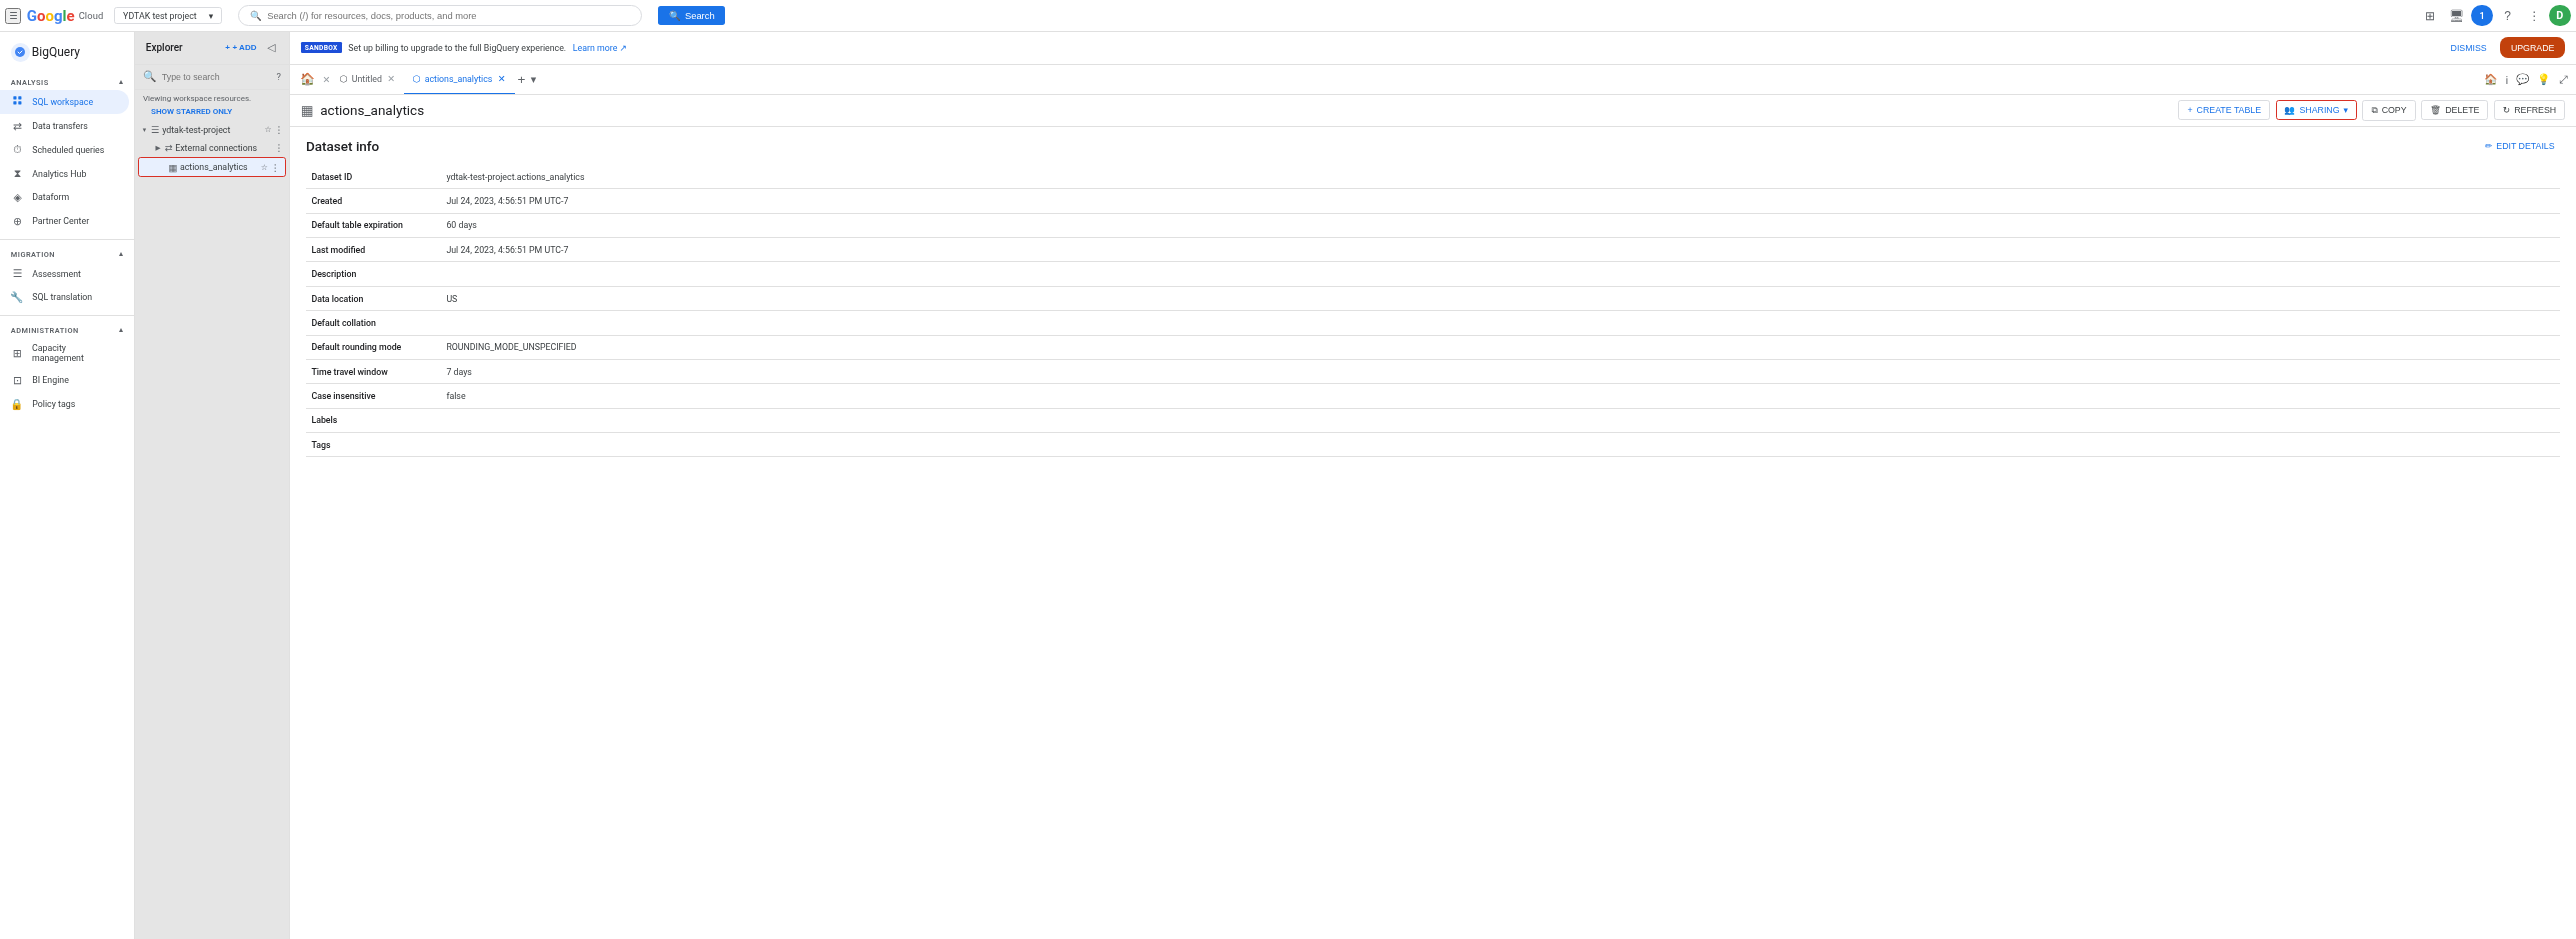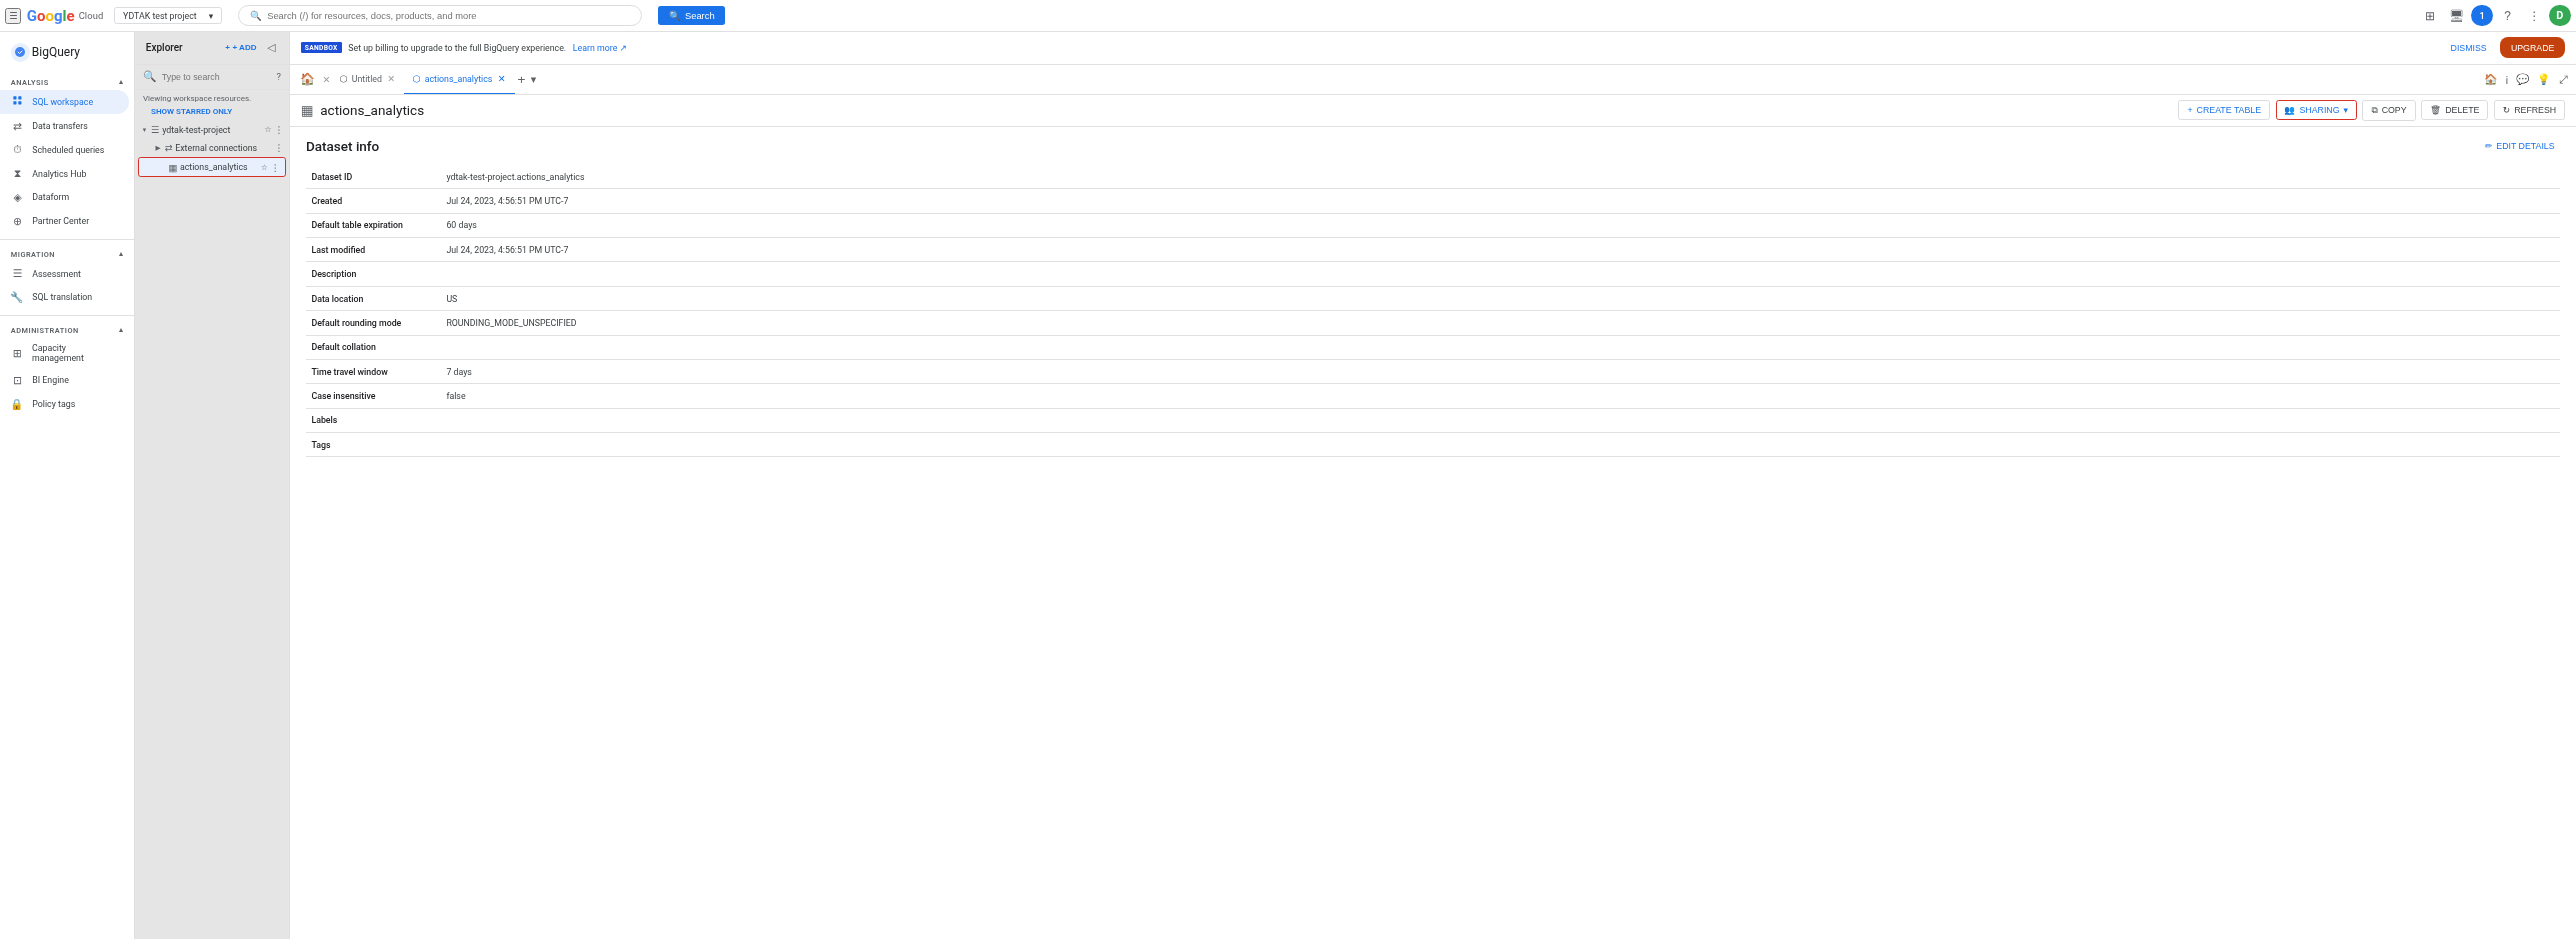--- a/index.html
+++ b/index.html
@@ -472,28 +472,28 @@
     </tr>
             <tr>
       <td>Description</td>
       <td></td>
     </tr>
             <tr>
       <td>Data location</td>
       <td>US</td>
     </tr>
             <tr>
+      <td>Default collation</td>
+      <td></td>
+    </tr>
+            <tr>
       <td>Default rounding mode</td>
       <td>ROUNDING_MODE_UNSPECIFIED</td>
     </tr>
             <tr>
-      <td>Default collation</td>
-      <td></td>
-    </tr>
-            <tr>
       <td>Time travel window</td>
       <td>7 days</td>
     </tr>
             <tr>
       <td>Case insensitive</td>
       <td>false</td>
     </tr>
             <tr>
       <td>Labels</td>
       <td></td>

